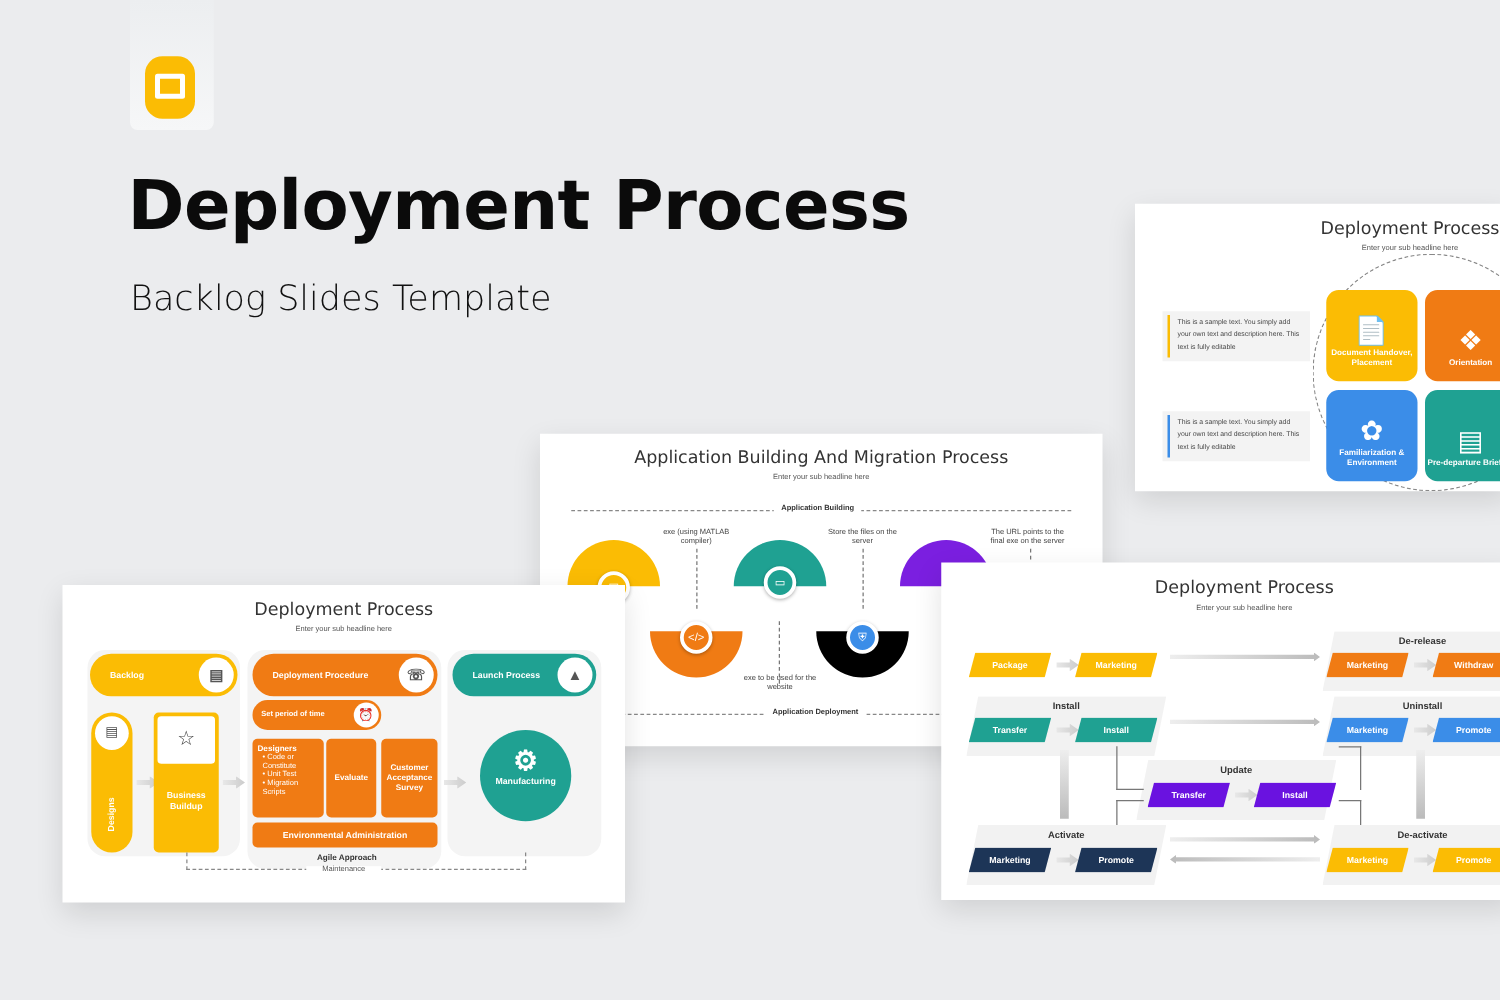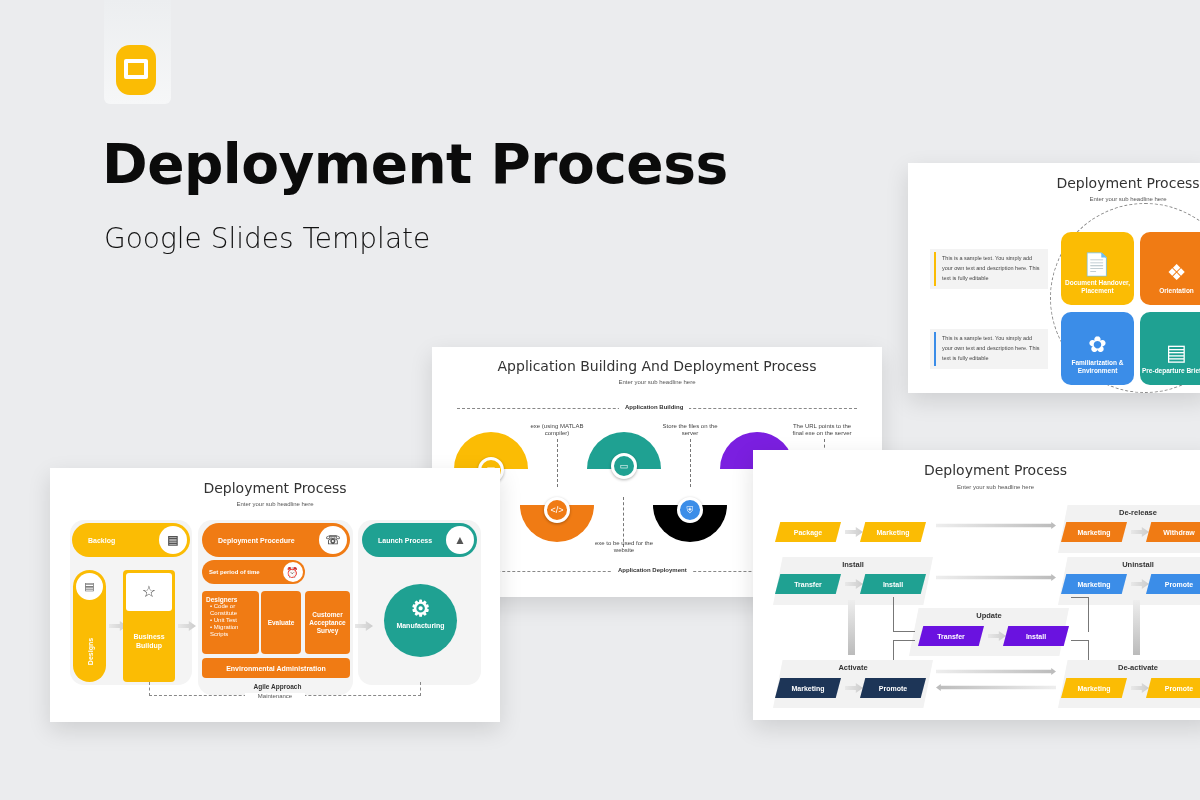--- a/index.html
+++ b/index.html
@@ -50,21 +50,21 @@
 </style>
 </head>
 <body>
 
 <div class="logo-tab">
   <div class="logo-icon">
       <div class="inner"></div>
     </div>
 </div>
 <div class="main-title">Deployment Process</div>
-<div class="main-sub">Google Slides Template</div>
+<div class="main-sub">Backlog Slides Template</div>
 
 <div class="slide" id="s4">
   <div class="s-title" style="top:12px;font-size:14px;left:70px;width:300px">Deployment Process</div>
   <div class="s-sub" style="top:33px;left:70px;width:300px">Enter your sub headline here</div>
   <div class="note" style="top:86px">
     <div class="bar" style="background:#fbbc04"></div>
     <span>This is a sample text. You simply add your own text and description here. This text is fully editable</span>
   </div>
   <div class="note" style="top:166px">
     <div class="bar" style="background:#3b8de8"></div>
@@ -83,21 +83,21 @@
     <div class="ic">✿</div>
       <span>Familiarization &amp; Environment</span>
   </div>
   <div class="tile" style="left:232px;top:149px;background:#1fa192">
     <div class="ic">▤</div>
       <span>Pre-departure Briefing</span>
   </div>
 </div>
 
 <div class="slide" id="s2">
-  <div class="s-title" style="top:11px;font-size:14px">Application Building And Deployment Process</div>
+  <div class="s-title" style="top:11px;font-size:14px">Application Building And Migration Process</div>
   <div class="s-sub" style="top:32px">Enter your sub headline here</div>
   <div class="dline" style="left:25px;top:61px;width:400px"></div>
   <div class="sect" style="left:187px;top:57px">Application Building</div>
   <div class="ann" style="left:95px;top:76px;width:60px">exe (using MATLAB compiler)</div>
   <div class="ann" style="left:228px;top:76px;width:60px">Store the files on the server</div>
   <div class="ann" style="left:355px;top:76px;width:70px">The URL points to the final exe on the server</div>
   <div class="vline" style="left:125px;top:92px;height:48px"></div>
   <div class="vline" style="left:258px;top:92px;height:48px"></div>
   <div class="vline" style="left:392px;top:92px;height:20px"></div>
   <div class="vline" style="left:191px;top:150px;height:50px"></div>

